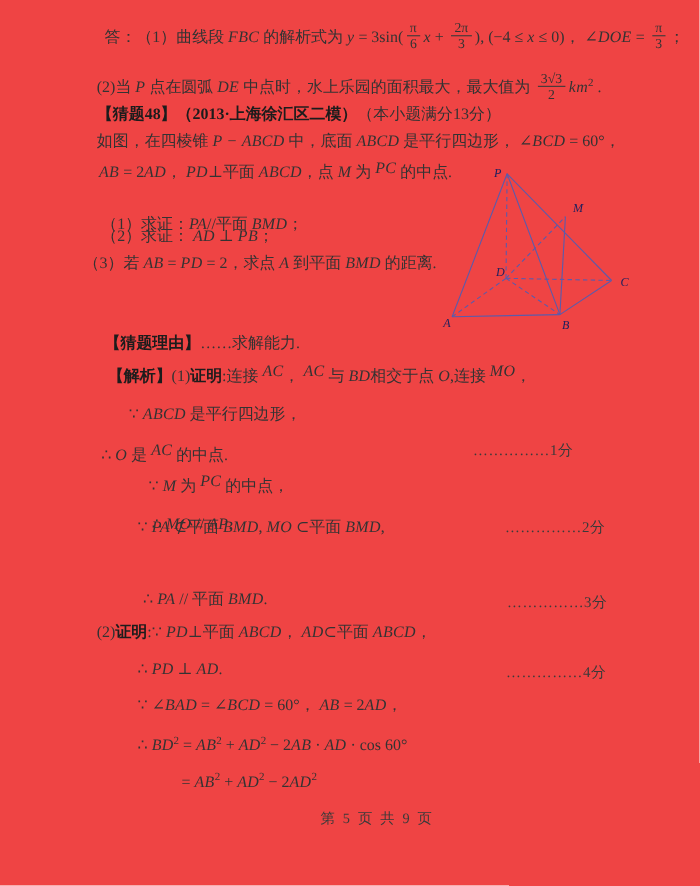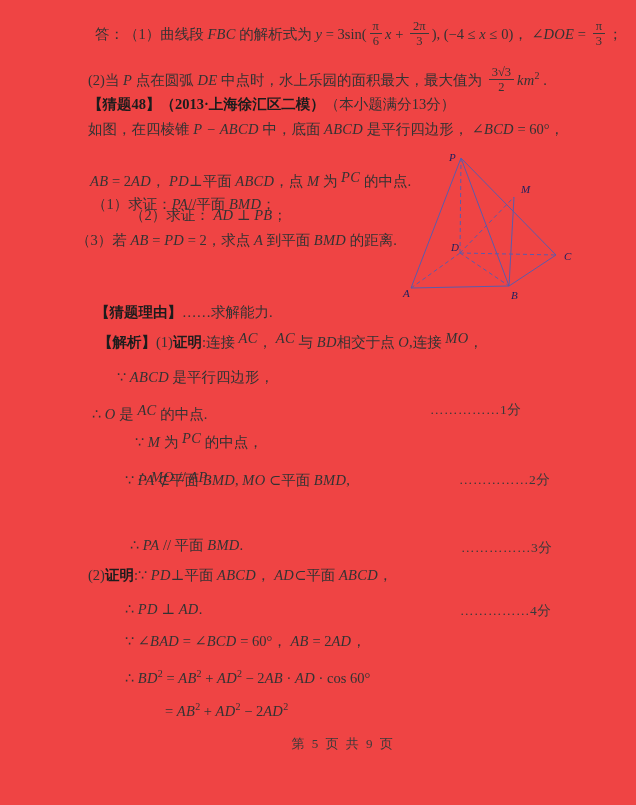--- a/index.html
+++ b/index.html
@@ -32,23 +32,23 @@
 </style>
 </head>
 <body>
 
 <div class="page">
   <div>
       <div class="line tall" style="top: 16px; left: 95px;"><span class="ct">答：（1）曲线段 </span><span class="mv">FBC</span><span class="ct"> 的解析式为 </span><span class="mv">y</span><span class="ct"> = 3sin(</span><span class="frac"><span class="num">π</span><span class="den">6</span></span><span class="mv">x</span><span class="ct"> + </span><span class="frac"><span class="num">2π</span><span class="den">3</span></span><span class="ct">), (−4 ≤ </span><span class="mv">x</span><span class="ct"> ≤ 0)， ∠</span><span class="mv">DOE</span><span class="ct"> = </span><span class="frac"><span class="num">π</span><span class="den">3</span></span><span class="ct">；</span></div>
       <div class="line tall" style="top: 58px; left: 88px;"><span class="ct">(2)当 </span><span class="mv">P</span><span class="ct"> 点在圆弧 </span><span class="mv">DE</span><span class="ct"> 中点时，水上乐园的面积最大，最大值为 </span><span class="frac"><span class="num">3√3</span><span class="den">2</span></span><span class="mv">km</span><span class="sup">2</span><span class="ct"> .</span></div>
       <div class="line" style="top: 94px; left: 88px;"><span class="bd">【猜题48】（2013·上海徐汇区二模）</span><span class="ct">（本小题满分13分）</span></div>
       <div class="line" style="top: 119px; left: 88px;"><span class="ct">如图，在四棱锥 </span><span class="mv">P − ABCD</span><span class="ct"> 中，底面 </span><span class="mv">ABCD</span><span class="ct"> 是平行四边形， ∠</span><span class="mv">BCD</span><span class="ct"> = 60°，</span></div>
-      <div class="line" style="top: 147px; left: 90px; margin-top: 24px;"><span class="mv">AB</span><span class="ct"> = 2</span><span class="mv">AD</span><span class="ct">， </span><span class="mv">PD</span><span class="ct">⊥平面 </span><span class="mv">ABCD</span><span class="ct">，点 </span><span class="mv">M</span><span class="ct"> 为 </span><span class="mv raised">PC</span><span class="ct"> 的中点.</span></div>
+      <div class="line" style="top: 147px; left: 90px;"><span class="mv">AB</span><span class="ct"> = 2</span><span class="mv">AD</span><span class="ct">， </span><span class="mv">PD</span><span class="ct">⊥平面 </span><span class="mv">ABCD</span><span class="ct">，点 </span><span class="mv">M</span><span class="ct"> 为 </span><span class="mv raised">PC</span><span class="ct"> 的中点.</span></div>
       <div class="line" style="top: 177px; left: 92px; margin-top: 17px;"><span class="ct">（1）求证：</span><span class="mv">PA</span><span class="ct">//平面 </span><span class="mv">BMD</span><span class="ct">；</span></div>
-      <div class="line" style="top: 205px; left: 92px; margin-left: 38px;"><span class="ct">（2）求证： </span><span class="mv">AD</span><span class="ct"> ⊥ </span><span class="mv">PB</span><span class="ct">；</span></div>
+      <div class="line" style="top: 205px; left: 92px;"><span class="ct">（2）求证： </span><span class="mv">AD</span><span class="ct"> ⊥ </span><span class="mv">PB</span><span class="ct">；</span></div>
       <div class="line" style="top: 230px; left: 76px;"><span class="ct">（3）若 </span><span class="mv">AB</span><span class="ct"> = </span><span class="mv">PD</span><span class="ct"> = 2，求点 </span><span class="mv">A</span><span class="ct"> 到平面 </span><span class="mv">BMD</span><span class="ct"> 的距离.</span></div>
       <div class="line" style="top: 302px; left: 95px;"><span class="bd">【猜题理由】</span><span class="ct">……求解能力.</span></div>
       <div class="line" style="top: 332px; left: 98px;"><span class="bd">【解析】</span><span class="ct">(1)</span><span class="bd">证明</span><span class="ct">:连接 </span><span class="mv raised">AC</span><span class="ct">， </span><span class="mv raised">AC</span><span class="ct"> 与 </span><span class="mv">BD</span><span class="ct">相交于点 </span><span class="mv">O</span><span class="ct">,连接 </span><span class="mv raised">MO</span><span class="ct">，</span></div>
       <div class="line" style="top: 367px; left: 117px;"><span class="ct">∵ </span><span class="mv">ABCD</span><span class="ct"> 是平行四边形，</span></div>
       <div class="line" style="top: 404px; left: 92px;"><span class="ct">∴ </span><span class="mv">O</span><span class="ct"> 是 </span><span class="mv raised">AC</span><span class="ct"> 的中点.</span></div>
       <div class="line" style="top: 432px; left: 135px;"><span class="ct">∵ </span><span class="mv">M</span><span class="ct"> 为 </span><span class="mv raised">PC</span><span class="ct"> 的中点，</span></div>
       <div class="line" style="top: 467px; left: 138px;"><span class="ct">∴ </span><span class="mv">MO</span><span class="ct"> // </span><span class="mv">AP</span><span class="ct">.</span></div>
       <div class="line" style="top: 470px; left: 125px;"><span class="ct">∵ </span><span class="mv">PA</span><span class="ct"> ⊄平面 </span><span class="mv">BMD</span><span class="ct">, </span><span class="mv">MO</span><span class="ct"> ⊂平面 </span><span class="mv">BMD</span><span class="ct">,</span></div>
       <div class="line" style="top: 535px; left: 130px;"><span class="ct">∴ </span><span class="mv">PA</span><span class="ct"> // 平面 </span><span class="mv">BMD</span><span class="ct">.</span></div>
       <div class="line" style="top: 565px; left: 88px;"><span class="ct">(2)</span><span class="bd">证明</span><span class="ct">:∵ </span><span class="mv">PD</span><span class="ct">⊥平面 </span><span class="mv">ABCD</span><span class="ct">， </span><span class="mv">AD</span><span class="ct">⊂平面 </span><span class="mv">ABCD</span><span class="ct">，</span></div>

